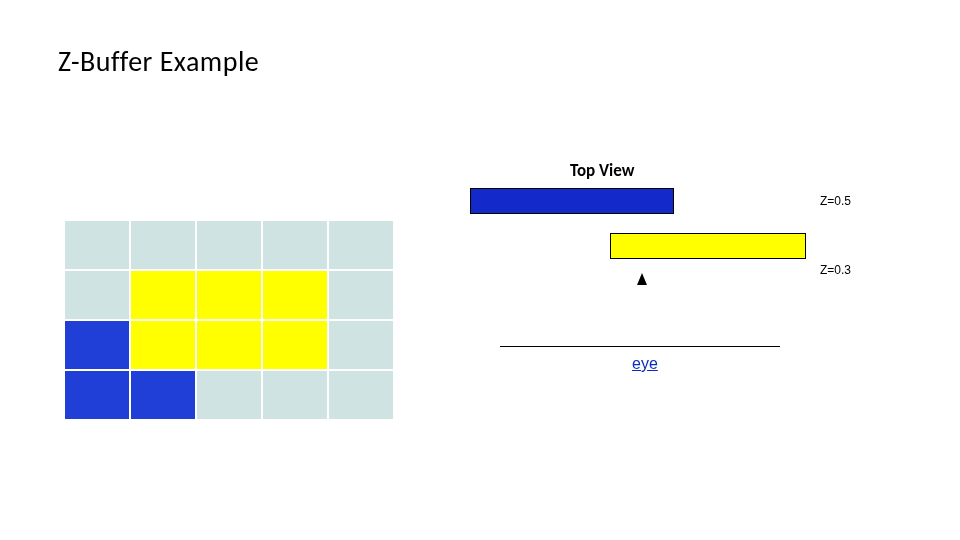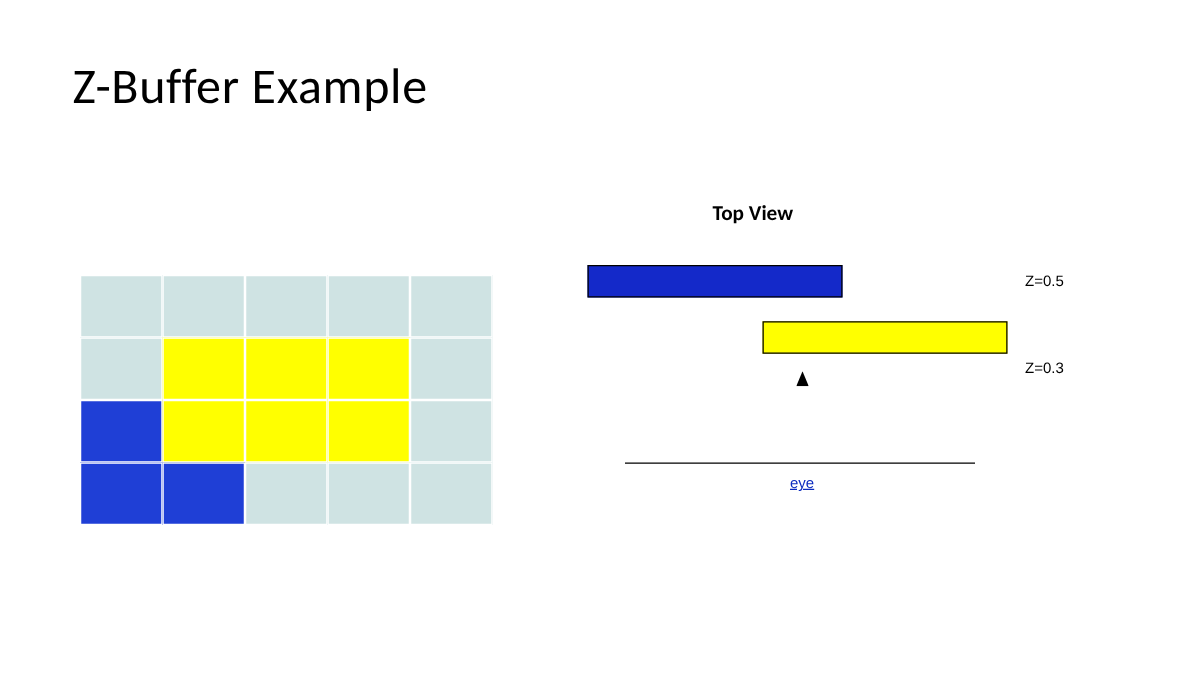--- a/index.html
+++ b/index.html
@@ -14,21 +14,21 @@
   }
   .slide{
     position:relative;
     width:960px;
     height:540px;
   }
   .title{
     position:absolute;
     left:58px;
     top:44px;
-    font-size:40px;
+    font-size:28px;
     font-weight:400;
     letter-spacing:0.5px;
   }
   .cap{
     position:absolute;
     font-size:17px;
     font-weight:400;
   }
   .cap-left{ left:100px; top:160px; }
   .cap-right{ left:570px; top:160px;font-weight:bold; }
@@ -49,21 +49,21 @@
     box-sizing:border-box;
   }
   .bg   { background:#cfe3e3; }   
   .blue { background:#1f3fd6; }   
   .yel  { background:#ffff00; }   
 
   
   .tv{
     position:absolute;
     left:470px;
-    top:212px;
+    top:188px;
     width:420px;
     height:280px;
   }
   .bar{
     position:absolute;
     border:1px solid #000;
     box-sizing:border-box;
     height:26px;
   }
   .bar-blue{ background:#1429c9; left:0;   top:0;  width:204px; }
@@ -90,21 +90,21 @@
     position:absolute;
     left:30px;
     top:158px;
     width:280px;
     border-top:1px solid #000;
   }
   .eye{
     position:absolute;
     left:162px;
     top:167px;
-    font-size:12px;
+    font-size:16px;
     font-family:Arial,sans-serif;
     color:#0b2bbf;
     text-decoration:underline;
   }
 </style>
 </head>
 <body>
 
 <div class="slide">
 

